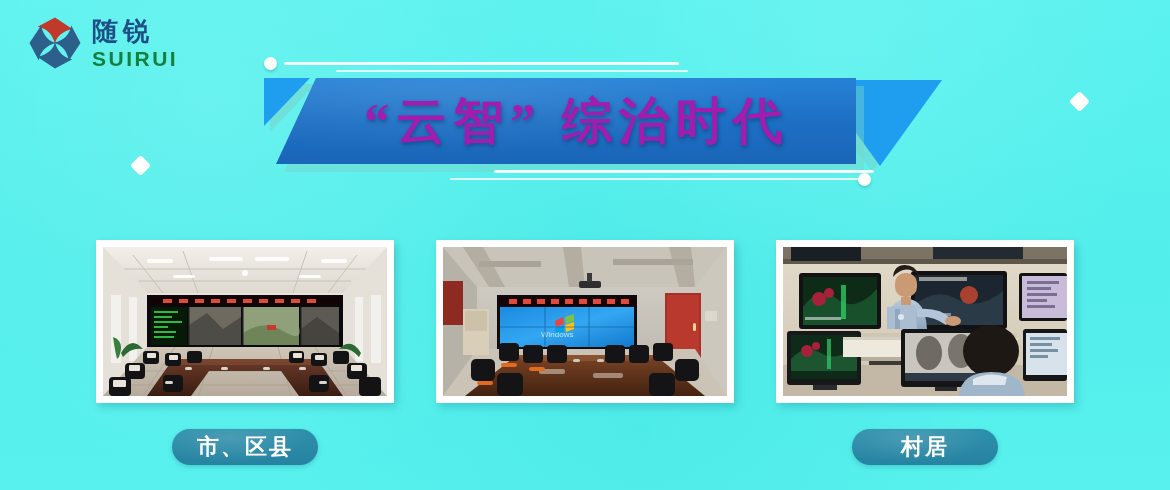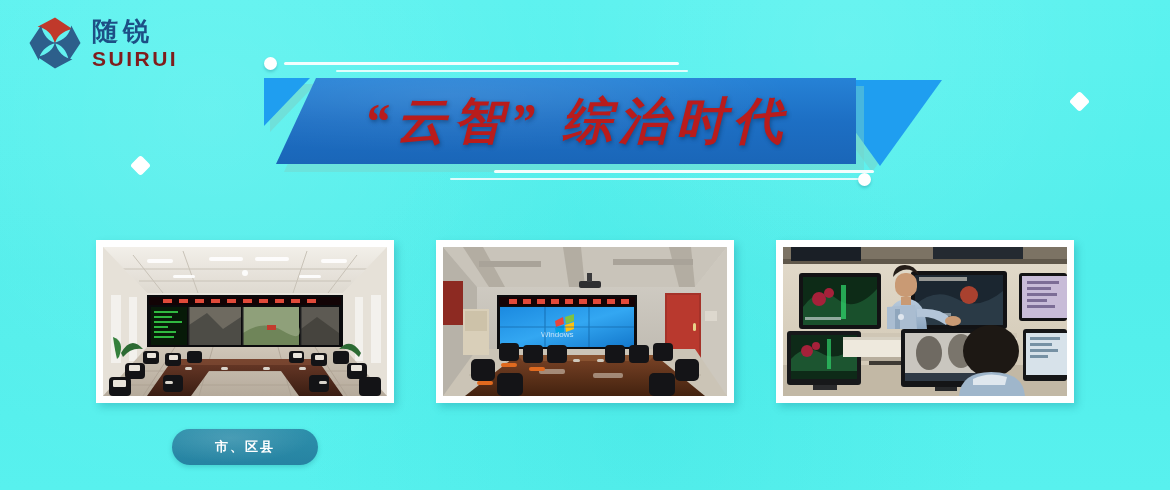--- a/index.html
+++ b/index.html
@@ -42,21 +42,21 @@
   .logo-words { display: flex; flex-direction: column; line-height: 1; }
   .logo-cn {
     font-size: 26px;
     font-weight: 700;
     color: #1d4f85;
     letter-spacing: 5px;
   }
   .logo-en {
     font-size: 21px;
     font-weight: 700;
-    color: #7f1d1d;
+    color: #15803d;
     letter-spacing: 2.5px;
     margin-top: 4px;
   }
 
   
   .banner-wrap {
     position: absolute;
     left: 258px;
     top: 52px;
     width: 690px;
@@ -138,25 +138,24 @@
   }
   .banner-title {
     position: absolute;
     left: 18px;
     top: 26px;
     width: 580px;
     height: 86px;
     display: flex;
     align-items: center;
     justify-content: center;
-    color: #b91c1c;
+    color: #a21caf;
     font-family: "Liberation Serif", "DejaVu Serif", serif;
     font-size: 50px;
     font-weight: 700;
-    font-style: italic;
     letter-spacing: 7px;
     white-space: nowrap;
     text-shadow: 1px 2px 4px rgba(0,40,80,.45);
     padding-left: 22px;
     box-sizing: border-box;
   }
 
   
   .diamond {
     position: absolute;
@@ -197,21 +196,21 @@
     margin-top: 26px;
   }
   .pill {
     min-width: 146px;
     height: 36px;
     border-radius: 18px;
     background:
       radial-gradient(ellipse at 40% 25%, rgba(255,255,255,.14), rgba(255,255,255,0) 65%),
       linear-gradient(180deg, #2d8fab 0%, #2683a2 100%);
     color: #ffffff;
-    font-size: 13px;
+    font-size: 22px;
     font-weight: 700;
     letter-spacing: 2px;
     display: flex;
     align-items: center;
     justify-content: center;
     box-shadow: 0 2px 5px rgba(0,80,100,.22);
     padding: 0 22px;
     box-sizing: border-box;
     text-align: center;
   }
@@ -608,16 +607,19 @@
           <g>
             <ellipse cx="208" cy="104" rx="28" ry="26" fill="#1d1814"></ellipse>
             <path d="M176 149 q2 -24 32 -24 q32 0 34 24 Z" fill="#9fb6cb"></path>
             <path d="M190 132 q16 -8 34 -2 l-2 8 -32 0 Z" fill="#dfe7ee"></path>
           </g>
 
           <rect x="60" y="90" width="58" height="20" fill="#eee9dd"></rect>
           <rect x="60" y="90" width="58" height="3" fill="#d6d0c2"></rect>
         </svg>
       </div>
+      <div class="pill-row">
+        <div class="pill">村居</div>
+      </div>
     </div>
 
   </div>
 </div>
 
 </body></html>

